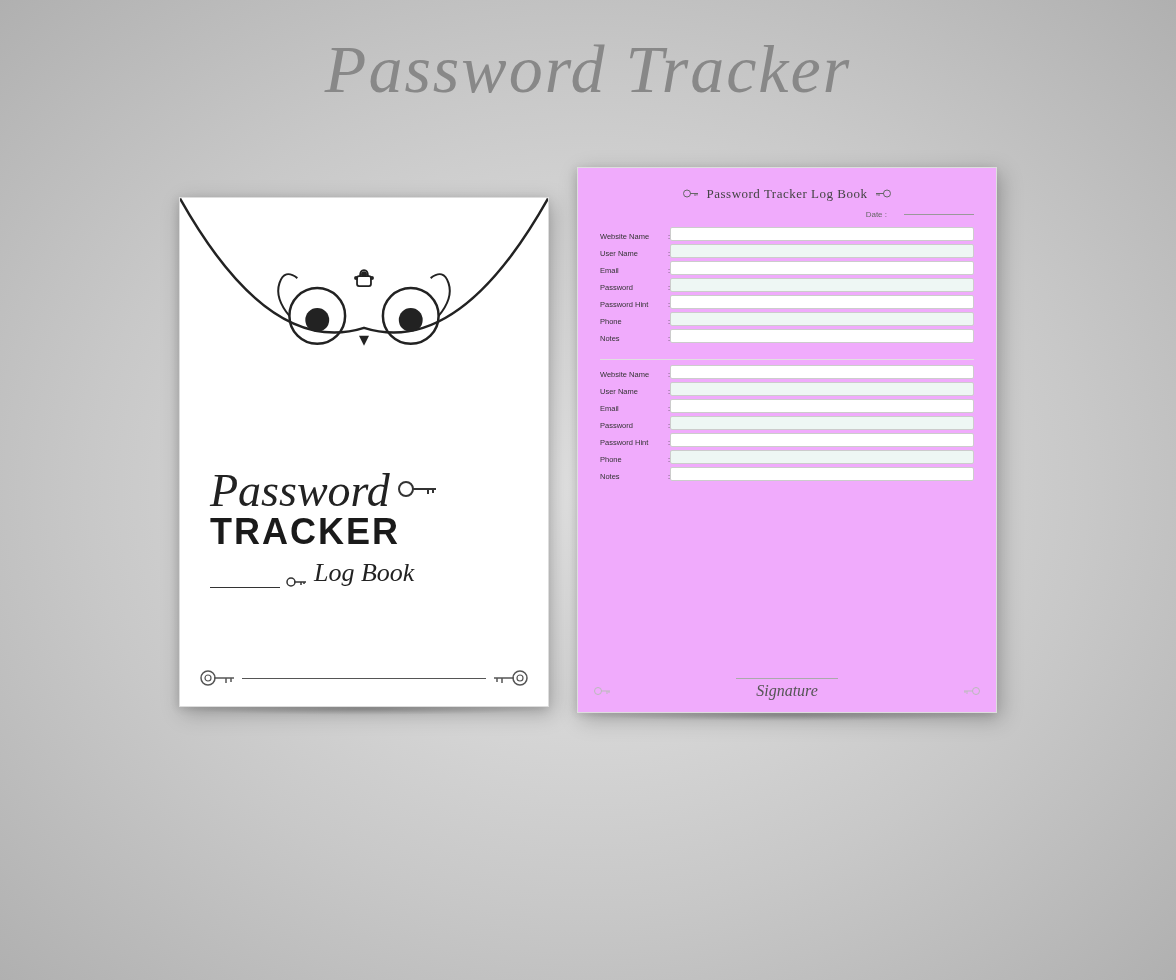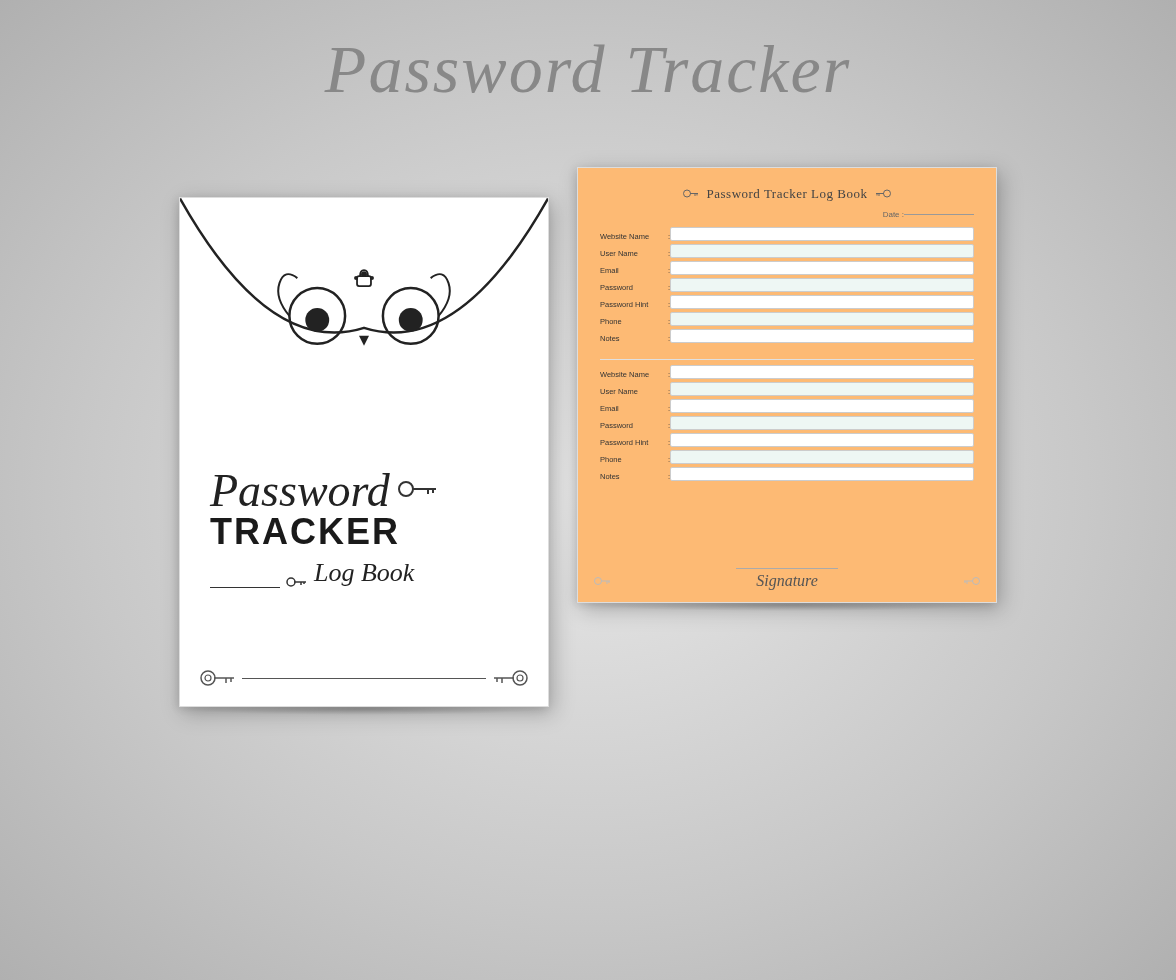--- a/index.html
+++ b/index.html
@@ -122,22 +122,22 @@
       display: flex;
       align-items: center;
       justify-content: space-between;
       padding: 0 20px;
       margin-top: 10px;
     }
 
     
     .book-interior {
       width: 420px;
-      height: 436px;
-      background: #fdba74;
+      height: 546px;
+      background: #f0abfc;
       border: 1px solid #ddd;
       box-shadow: 4px 6px 20px rgba(0,0,0,0.25), -2px 2px 8px rgba(0,0,0,0.1);
       display: flex;
       flex-direction: column;
       padding: 18px 22px 12px 22px;
       position: relative;
     }
 
     .interior-header {
       text-align: center;
@@ -163,21 +163,21 @@
       color: #666;
     }
 
     .date-line {
       display: flex;
       align-items: center;
       justify-content: flex-end;
       font-size: 8px;
       color: #666;
       margin-bottom: 8px;
-      gap: 0;
+      gap: 17px;
     }
 
     .date-underline {
       width: 70px;
       height: 1px;
       background: #999;
       display: inline-block;
     }
 
     .entry-block {

